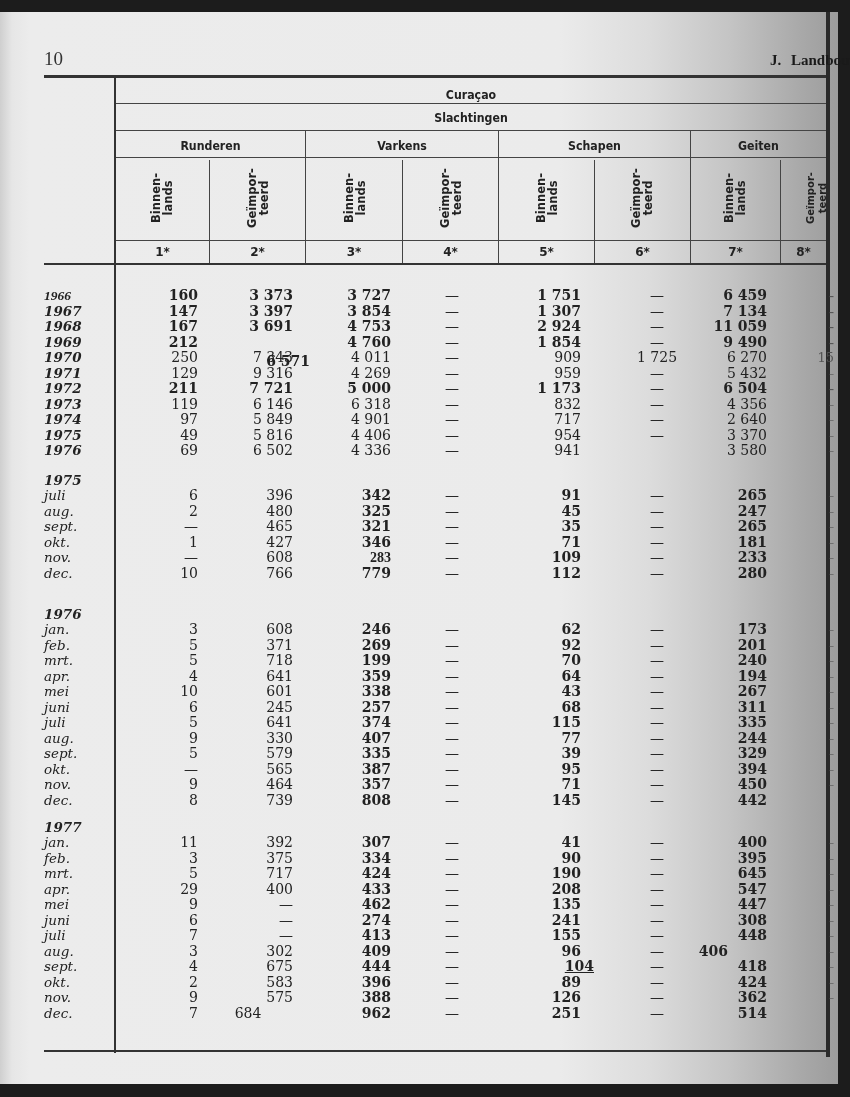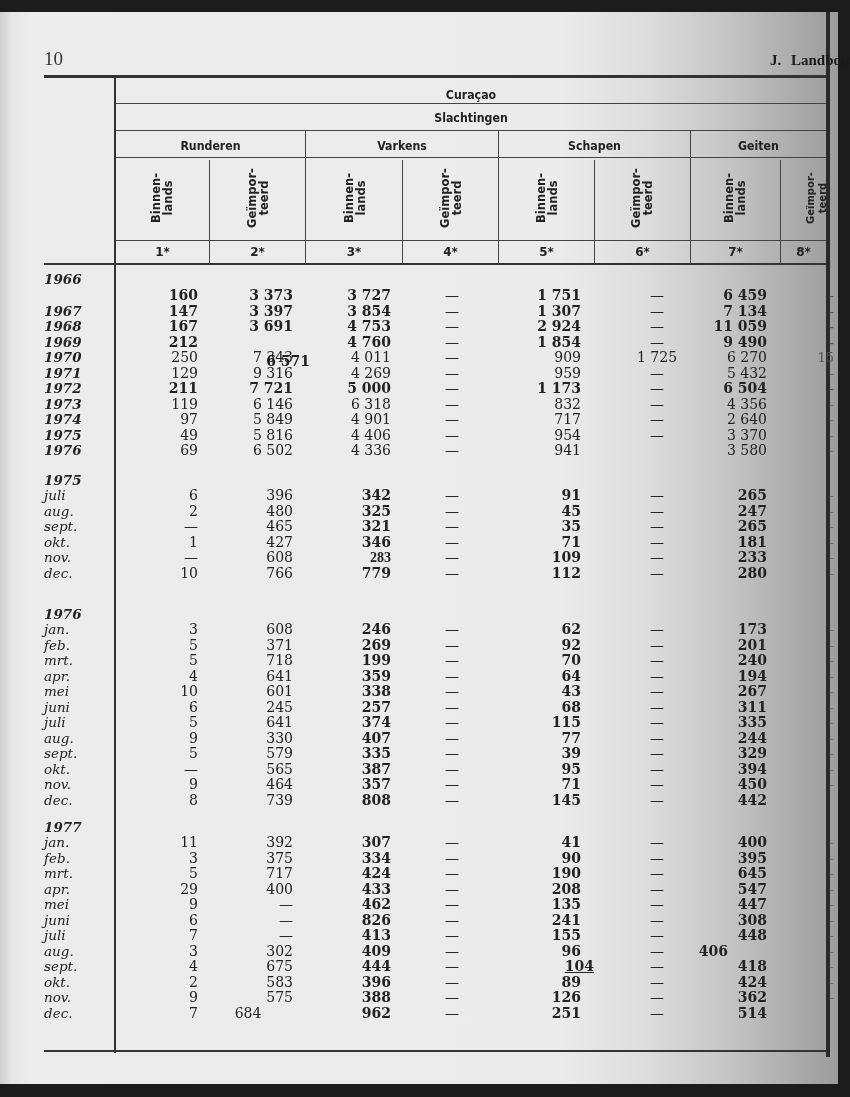--- a/index.html
+++ b/index.html
@@ -111,21 +111,21 @@
   <div class="colnum" style="left:595px; top:245px; width:95px;">6*</div>
   <div class="colnum" style="left:691px; top:245px; width:89px;">7*</div>
   <div class="colnum" style="left:781px; top:245px; width:45px;">8*</div>
 
   <div class="rule-thick" style="left:44px; top:263px; width:782px; height:2px;"></div>
 </div>
 
 <div class="rule-thick" style="left:44px; top:1050px; width:782px; height:2px;"></div>
 
 <div id="table-body">
-    <div class="label bold" style="top: 272px;">1966</div>
+    <div class="label bold" style="top: 288px; font-family: Liberation Serif, serif;">1966</div>
     <div class="cell b" style="top: 288px; left: 108px; width: 90px;">160</div>
     <div class="cell b" style="top: 288px; left: 203px; width: 90px;">3 373</div>
     <div class="cell b" style="top: 288px; left: 301px; width: 90px;">3 727</div>
     <div class="cell dash" style="top: 288px; left: 432px; width: 40px; text-align: center;">—</div>
     <div class="cell b" style="top: 288px; left: 491px; width: 90px;">1 751</div>
     <div class="cell dash" style="top: 288px; left: 637px; width: 40px; text-align: center;">—</div>
     <div class="cell b" style="top: 288px; left: 677px; width: 90px;">6 459</div>
     <div class="cell b" style="top: 288px; left: 744px; width: 90px; font-size: 10px; color: rgb(85, 85, 85);">–</div>
     <div class="label bold" style="top: 303.5px;">1967</div>
     <div class="cell b" style="top: 303.5px; left: 108px; width: 90px;">147</div>
@@ -421,21 +421,21 @@
     <div class="cell" style="top: 897px; left: 203px; width: 90px; text-align: right;">—</div>
     <div class="cell b" style="top: 897px; left: 301px; width: 90px;">462</div>
     <div class="cell dash" style="top: 897px; left: 432px; width: 40px; text-align: center;">—</div>
     <div class="cell b" style="top: 897px; left: 491px; width: 90px;">135</div>
     <div class="cell dash" style="top: 897px; left: 637px; width: 40px; text-align: center;">—</div>
     <div class="cell b" style="top: 897px; left: 677px; width: 90px;">447</div>
     <div class="cell" style="top: 897px; left: 744px; width: 90px; font-size: 10px; color: rgb(85, 85, 85);">–</div>
     <div class="label" style="top: 912.5px;">juni</div>
     <div class="cell" style="top: 912.5px; left: 108px; width: 90px;">6</div>
     <div class="cell" style="top: 912.5px; left: 203px; width: 90px; text-align: right;">—</div>
-    <div class="cell b" style="top: 912.5px; left: 301px; width: 90px;">826</div>
+    <div class="cell b" style="top: 912.5px; left: 301px; width: 90px;">274</div>
     <div class="cell dash" style="top: 912.5px; left: 432px; width: 40px; text-align: center;">—</div>
     <div class="cell b" style="top: 912.5px; left: 491px; width: 90px;">241</div>
     <div class="cell dash" style="top: 912.5px; left: 637px; width: 40px; text-align: center;">—</div>
     <div class="cell b" style="top: 912.5px; left: 677px; width: 90px;">308</div>
     <div class="cell" style="top: 912.5px; left: 744px; width: 90px; font-size: 10px; color: rgb(85, 85, 85);">–</div>
     <div class="label" style="top: 928px;">juli</div>
     <div class="cell" style="top: 928px; left: 108px; width: 90px;">7</div>
     <div class="cell" style="top: 928px; left: 203px; width: 90px; text-align: right;">—</div>
     <div class="cell b" style="top: 928px; left: 301px; width: 90px;">413</div>
     <div class="cell dash" style="top: 928px; left: 432px; width: 40px; text-align: center;">—</div>

